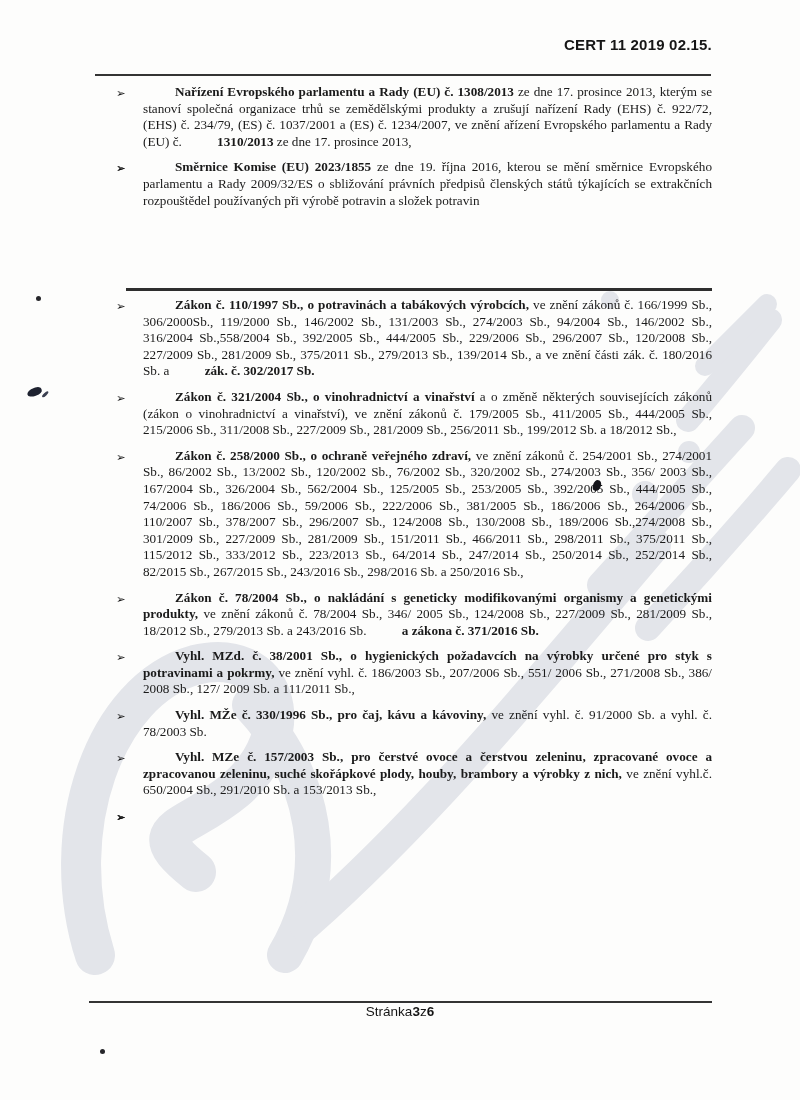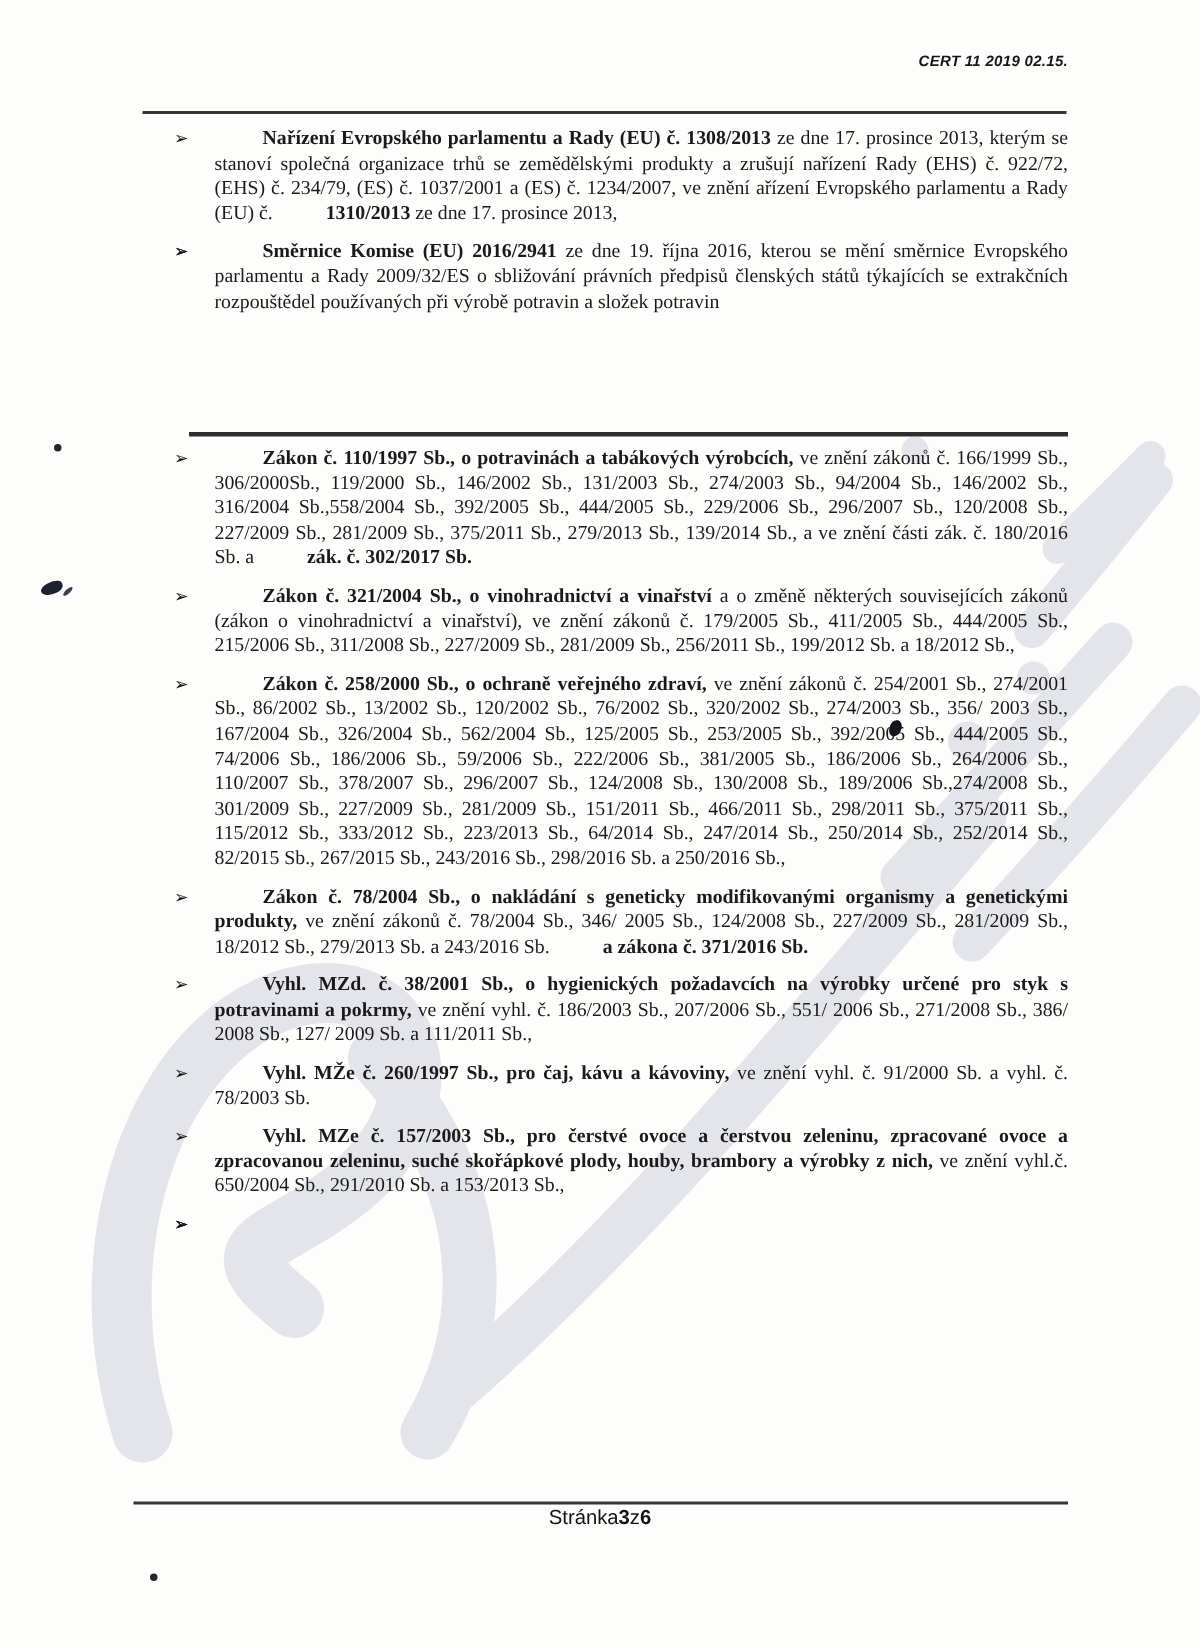--- a/index.html
+++ b/index.html
@@ -18,22 +18,22 @@
   
   .watermark{
     position:absolute;left:0;top:0;width:800px;height:1100px;
     z-index:0;pointer-events:none;
   }
   
   .layer{position:absolute;z-index:1;}
   .header-code{
     top:36px;right:88px;
     font-family:"Liberation Sans", sans-serif;
-    font-style:italic;font-weight:600;
-    font-size:10px;letter-spacing:.2px;color:#161616;
+    font-weight:600;
+    font-size:15px;letter-spacing:.2px;color:#161616;
   }
   .rule{position:absolute;background:#343434;z-index:1;}
   .rule-top{left:95px;top:74px;width:616px;height:2px;}
   .rule-mid{left:126px;top:288px;width:586px;height:2.5px;background:#2e2e2e;}
   .rule-bottom{left:89px;top:1001px;width:623px;height:2px;}
   .list-wrap{position:absolute;left:95px;width:617px;z-index:1;}
   .list-eu{top:84px;}
   .list-national{top:297px;}
   ul.lawlist{list-style:none;margin:0;padding:0;}
   ul.lawlist li.item{
@@ -103,32 +103,32 @@
   <div class="layer header-code">CERT 11 2019 02.15.</div>
 
   <div class="rule rule-top"></div>
   <div class="rule rule-mid"></div>
   <div class="rule rule-bottom"></div>
 
   <div class="list-wrap list-eu">
     <ul class="lawlist" id="eu-list">
         <li class="item"><span class="marker">➢</span><span><span class="b">Nařízení Evropského parlamentu a Rady (EU) č. 1308/2013 </span><span>ze dne 17. prosince 2013, kterým se stanoví společná organizace trhů se zemědělskými produkty a zrušují nařízení Rady (EHS) č. 922/72, (EHS) č. 234/79, (ES) č. 1037/2001 a (ES) č. 1234/2007, ve znění ařízení Evropského parlamentu a Rady (EU) č. </span><span class="b">1310/2013</span><span> ze dne 17. prosince 2013,</span></span></li>
         <li class="item"><span class="marker">➢</span></li>
-        <li class="item"><span class="marker">➢</span><span><span class="b">Směrnice Komise (EU) 2016/2941 </span><span>ze dne 19. října 2016, kterou se mění směrnice Evropského parlamentu a Rady 2009/32/ES o sbližování právních předpisů členských států týkajících se extrakčních rozpouštědel používaných při výrobě potravin a složek potravin</span></span></li>
+        <li class="item"><span class="marker">➢</span><span><span class="b">Směrnice Komise (EU) 2023/1855 </span><span>ze dne 19. října 2016, kterou se mění směrnice Evropského parlamentu a Rady 2009/32/ES o sbližování právních předpisů členských států týkajících se extrakčních rozpouštědel používaných při výrobě potravin a složek potravin</span></span></li>
       </ul>
   </div>
 
   <div class="list-wrap list-national">
     <ul class="lawlist" id="national-list">
         <li class="item"><span class="marker">➢</span><span><span class="b">Zákon č. 110/1997 Sb., o potravinách a tabákových výrobcích, </span><span>ve znění zákonů č. 166/1999 Sb., 306/2000Sb., 119/2000 Sb., 146/2002 Sb., 131/2003 Sb., 274/2003 Sb., 94/2004 Sb., 146/2002 Sb., 316/2004 Sb.,558/2004 Sb., 392/2005 Sb., 444/2005 Sb., 229/2006 Sb., 296/2007 Sb., 120/2008 Sb., 227/2009 Sb., 281/2009 Sb., 375/2011 Sb., 279/2013 Sb., 139/2014 Sb., a ve znění části zák. č. 180/2016 Sb. a </span><span class="b">zák. č. 302/2017 Sb.</span></span></li>
         <li class="item"><span class="marker">➢</span><span><span class="b">Zákon č. 321/2004 Sb., o vinohradnictví a vinařství </span><span>a o změně některých souvisejících zákonů (zákon o vinohradnictví a vinařství), ve znění zákonů č. 179/2005 Sb., 411/2005 Sb., 444/2005 Sb., 215/2006 Sb., 311/2008 Sb., 227/2009 Sb., 281/2009 Sb., 256/2011 Sb., 199/2012 Sb. a 18/2012 Sb.,</span></span></li>
         <li class="item"><span class="marker">➢</span><span><span class="b">Zákon č. 258/2000 Sb., o ochraně veřejného zdraví, </span><span>ve znění zákonů č. 254/2001 Sb., 274/2001 Sb., 86/2002 Sb., 13/2002 Sb., 120/2002 Sb., 76/2002 Sb., 320/2002 Sb., 274/2003 Sb., 356/ 2003 Sb., 167/2004 Sb., 326/2004 Sb., 562/2004 Sb., 125/2005 Sb., 253/2005 Sb., 392/2005 Sb., 444/2005 Sb., 74/2006 Sb., 186/2006 Sb., 59/2006 Sb., 222/2006 Sb., 381/2005 Sb., 186/2006 Sb., 264/2006 Sb., 110/2007 Sb., 378/2007 Sb., 296/2007 Sb., 124/2008 Sb., 130/2008 Sb., 189/2006 Sb.,274/2008 Sb., 301/2009 Sb., 227/2009 Sb., 281/2009 Sb., 151/2011 Sb., 466/2011 Sb., 298/2011 Sb., 375/2011 Sb., 115/2012 Sb., 333/2012 Sb., 223/2013 Sb., 64/2014 Sb., 247/2014 Sb., 250/2014 Sb., 252/2014 Sb., 82/2015 Sb., 267/2015 Sb., 243/2016 Sb., 298/2016 Sb. a 250/2016 Sb.,</span></span></li>
         <li class="item"><span class="marker">➢</span><span><span class="b">Zákon č. 78/2004 Sb., o nakládání s geneticky modifikovanými organismy a genetickými produkty, </span><span>ve znění zákonů č. 78/2004 Sb., 346/ 2005 Sb., 124/2008 Sb., 227/2009 Sb., 281/2009 Sb., 18/2012 Sb., 279/2013 Sb. a 243/2016 Sb. </span><span class="b">a zákona č. 371/2016 Sb.</span></span></li>
         <li class="item"><span class="marker">➢</span><span><span class="b">Vyhl. MZd. č. 38/2001 Sb., o hygienických požadavcích na výrobky určené pro styk s potravinami a pokrmy, </span><span>ve znění vyhl. č. 186/2003 Sb., 207/2006 Sb., 551/ 2006 Sb., 271/2008 Sb., 386/ 2008 Sb., 127/ 2009 Sb. a  111/2011 Sb.,</span></span></li>
-        <li class="item"><span class="marker">➢</span><span><span class="b">Vyhl. MŽe č. 260/1997 Sb., pro čaj, kávu a kávoviny, </span><span>ve znění vyhl. č. 91/2000 Sb. a vyhl. č. 78/2003 Sb.</span></span></li>
+        <li class="item"><span class="marker">➢</span><span><span class="b">Vyhl. MŽe č. 330/1996 Sb., pro čaj, kávu a kávoviny, </span><span>ve znění vyhl. č. 91/2000 Sb. a vyhl. č. 78/2003 Sb.</span></span></li>
         <li class="item"><span class="marker">➢</span><span><span class="b">Vyhl. MZe č. 157/2003 Sb., pro čerstvé ovoce a čerstvou zeleninu, zpracované ovoce a zpracovanou zeleninu, suché skořápkové plody, houby, brambory a výrobky z nich, </span><span>ve znění vyhl.č. 650/2004 Sb., 291/2010 Sb. a 153/2013 Sb.,</span></span></li>
         <li class="item"><span class="marker">➢</span></li>
         <li class="item"><span class="marker">➢</span></li>
         <li class="item"><span class="marker">➢</span></li>
       </ul>
   </div>
 
   <div class="footer">
     <span>Stránka</span>
     <span class="b">3</span>

